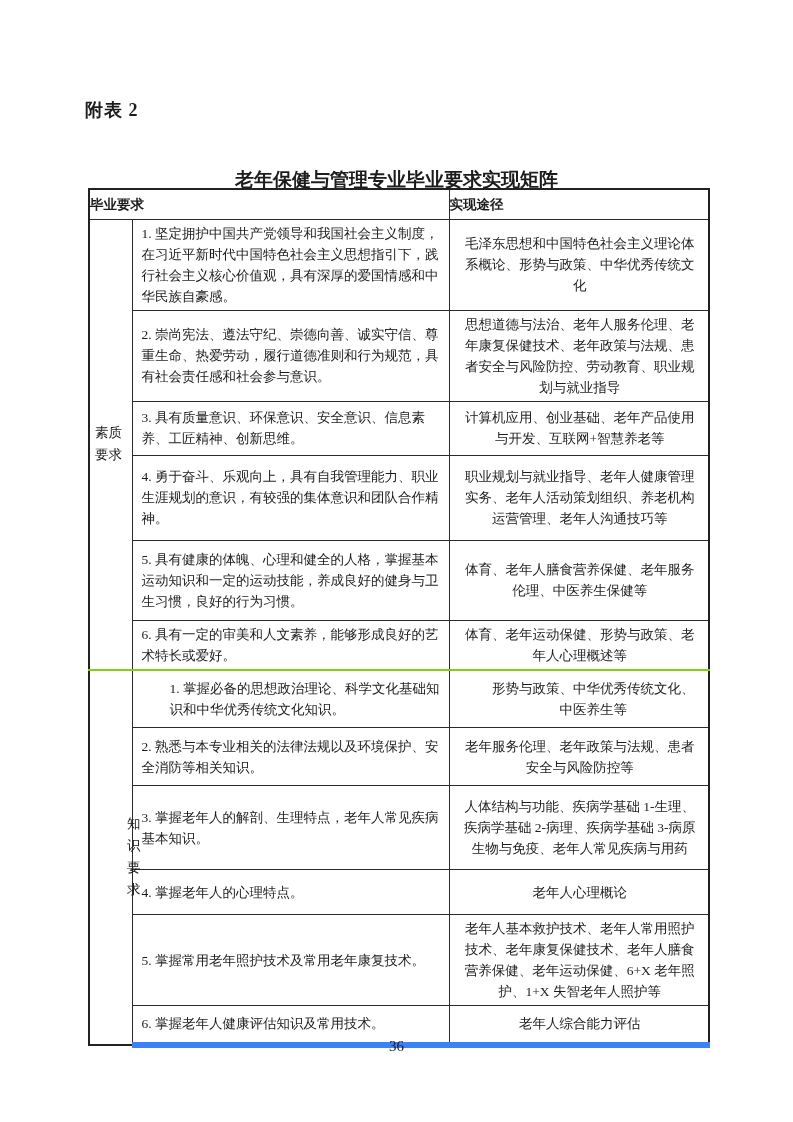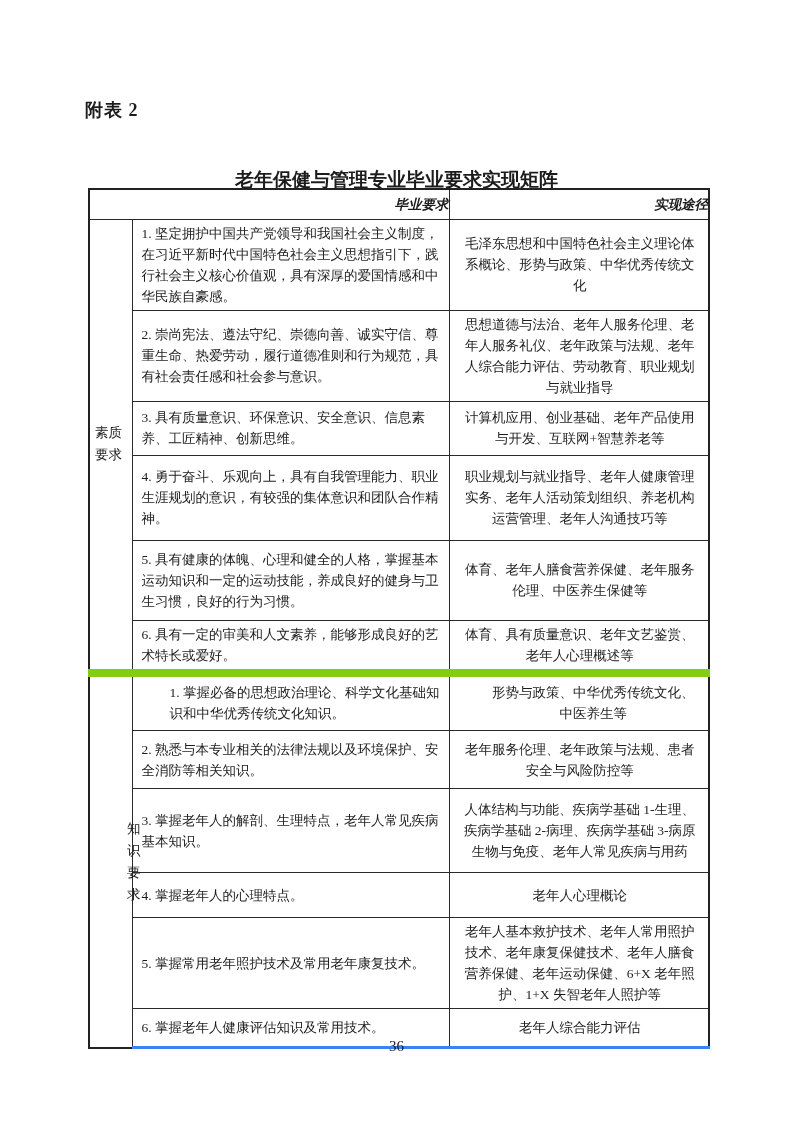--- a/index.html
+++ b/index.html
@@ -40,39 +40,38 @@
     font-size: 13.5px;
     line-height: 21px;
   }
   table.matrix td, table.matrix th {
     border: 1px solid #2a2a2a;
     vertical-align: middle;
     font-weight: normal;
   }
   table.matrix th {
     font-weight: bold;
-    text-align: right;
+    text-align: left;
     font-size: 13.5px;
-    font-style: italic;
   }
   td.group-label {
     padding: 2px 5px;
     line-height: 22px;
   }
   td.req-cell {
     padding: 3px 8px 3px 9px;
     text-align: left;
   }
   td.path-cell {
     padding: 3px 8px 3px 10px;
     text-align: center;
   }
   table.matrix { border: 2px solid #222222; }
-  tr.group2-first td { border-top: 8px solid #84cc16; padding-left: 37px; }
-  tr.last-row td { border-bottom: 3px solid #3b82f6; }
+  tr.group2-first td { border-top: 2px solid #84cc16; padding-left: 37px; }
+  tr.last-row td { border-bottom: 6px solid #3b82f6; }
   .page-number {
     position: absolute;
     left: 0;
     top: 1038px;
     width: 793px;
     text-align: center;
     font-size: 15px;
   }
 </style>
 </head>
@@ -95,37 +94,37 @@
     </tr>
   </thead>
   <tbody>
     <tr style="height:85px">
       <td class="group-label" rowspan="6">素质要求</td>
       <td class="req-cell">1. 坚定拥护中国共产党领导和我国社会主义制度，在习近平新时代中国特色社会主义思想指引下，践行社会主义核心价值观，具有深厚的爱国情感和中华民族自豪感。</td>
       <td class="path-cell">毛泽东思想和中国特色社会主义理论体系概论、形势与政策、中华优秀传统文化</td>
     </tr>
     <tr style="height:81px">
       <td class="req-cell">2. 崇尚宪法、遵法守纪、崇德向善、诚实守信、尊重生命、热爱劳动，履行道德准则和行为规范，具有社会责任感和社会参与意识。</td>
-      <td class="path-cell">思想道德与法治、老年人服务伦理、老年人服务礼仪、老年政策与法规、老年人综合能力评估、劳动教育、职业规划与就业指导</td>
+      <td class="path-cell">思想道德与法治、老年人服务伦理、老年康复保健技术、老年政策与法规、患者安全与风险防控、劳动教育、职业规划与就业指导</td>
     </tr>
     <tr style="height:54px">
       <td class="req-cell">3. 具有质量意识、环保意识、安全意识、信息素养、工匠精神、创新思维。</td>
       <td class="path-cell">计算机应用、创业基础、老年产品使用与开发、互联网+智慧养老等</td>
     </tr>
     <tr style="height:85px">
       <td class="req-cell">4. 勇于奋斗、乐观向上，具有自我管理能力、职业生涯规划的意识，有较强的集体意识和团队合作精神。</td>
       <td class="path-cell">职业规划与就业指导、老年人健康管理实务、老年人活动策划组织、养老机构运营管理、老年人沟通技巧等</td>
     </tr>
     <tr style="height:80px">
       <td class="req-cell">5. 具有健康的体魄、心理和健全的人格，掌握基本运动知识和一定的运动技能，养成良好的健身与卫生习惯，良好的行为习惯。</td>
       <td class="path-cell">体育、老年人膳食营养保健、老年服务伦理、中医养生保健等</td>
     </tr>
     <tr style="height:40px">
       <td class="req-cell">6. 具有一定的审美和人文素养，能够形成良好的艺术特长或爱好。</td>
-      <td class="path-cell">体育、具有质量意识、老年文艺鉴赏、老年人心理概述等</td>
+      <td class="path-cell">体育、老年运动保健、形势与政策、老年人心理概述等</td>
     </tr>
 
     <tr class="group2-first" style="height:58px">
       <td class="group-label" rowspan="6">知识要求</td>
       <td class="req-cell">1. 掌握必备的思想政治理论、科学文化基础知识和中华优秀传统文化知识。</td>
       <td class="path-cell">形势与政策、中华优秀传统文化、中医养生等</td>
     </tr>
     <tr style="height:58px">
       <td class="req-cell">2. 熟悉与本专业相关的法律法规以及环境保护、安全消防等相关知识。</td>
       <td class="path-cell">老年服务伦理、老年政策与法规、患者安全与风险防控等</td>

